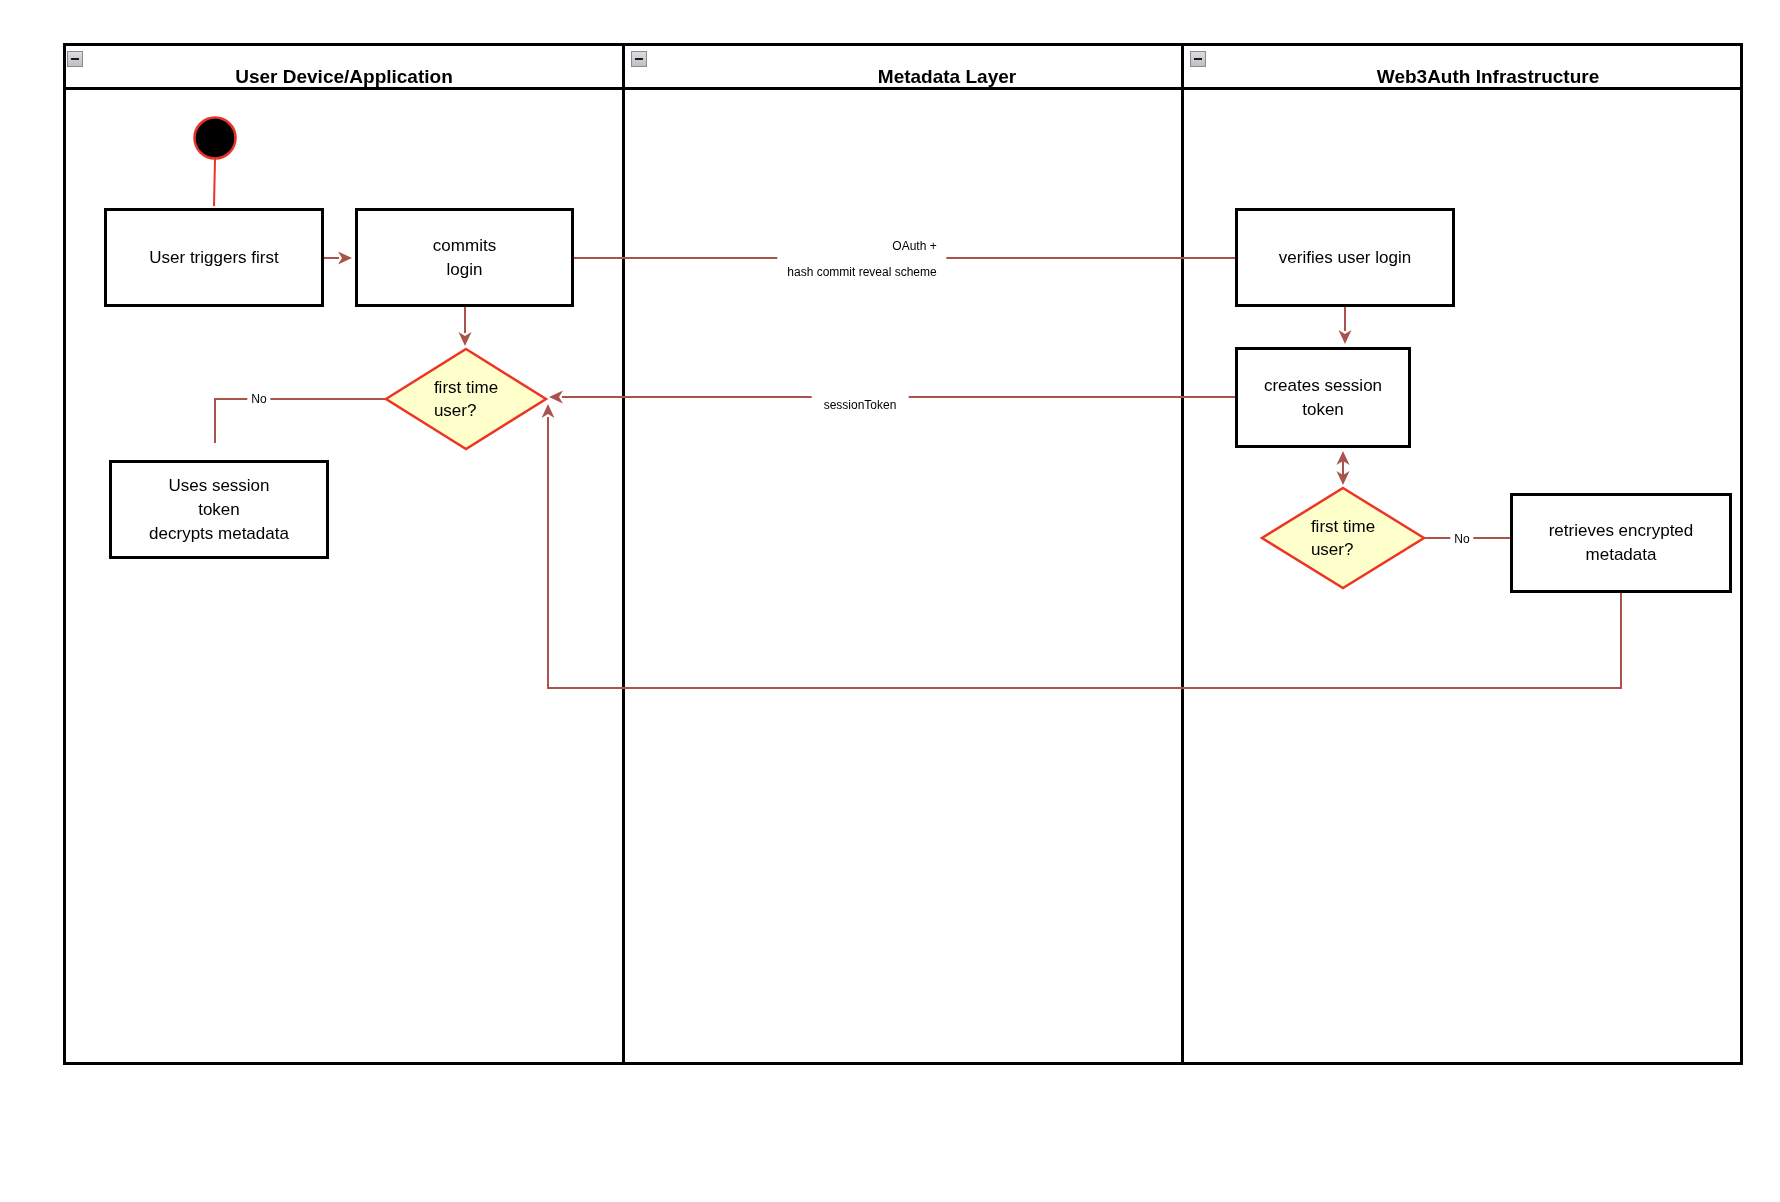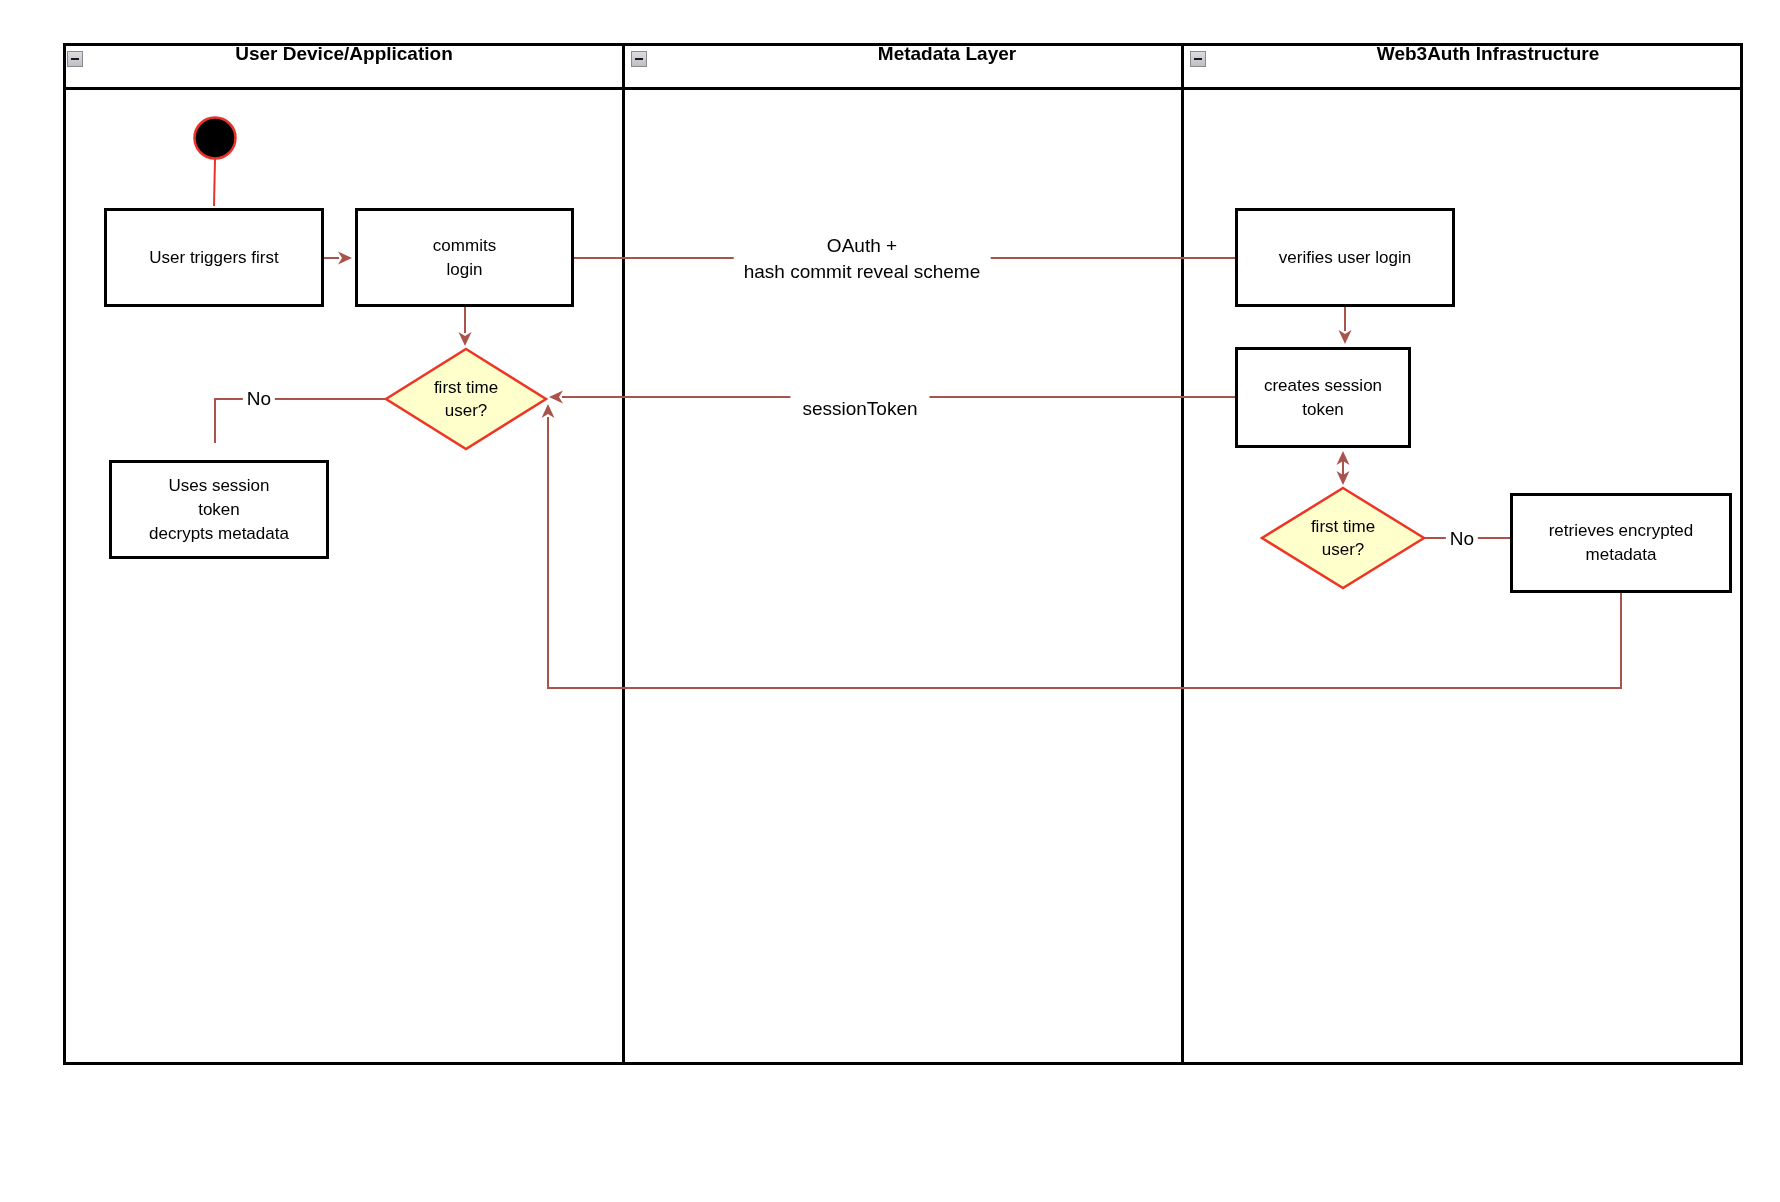--- a/index.html
+++ b/index.html
@@ -11,21 +11,21 @@
   
   .pool{
     position:absolute;left:63px;top:43px;width:1680px;height:1022px;
     border:3px solid var(--frame,#000);box-sizing:border-box;z-index:0;background:#fff;
   }
   .header-underline{position:absolute;left:63px;top:87px;width:1680px;height:3px;background:var(--frame,#000);z-index:0;}
   .lane-sep{position:absolute;top:43px;height:1022px;width:3px;background:var(--frame,#000);z-index:0;}
   .sep-1{left:622px;}
   .sep-2{left:1181px;}
   .lane-title{
-    position:absolute;top:43px;height:45px;display:flex;align-items:flex-start;justify-content:center;
+    position:absolute;top:43px;height:45px;display:flex;align-items:flex-end;justify-content:center;
     font-weight:bold;font-size:19px;z-index:3;
   }
   .lt-1{left:66px;width:556px;}
   .lt-2{left:625px;width:644px;}
   .lt-3{left:1184px;width:608px;}
   .collapse-btn{
     position:absolute;top:51px;width:16px;height:16px;box-sizing:border-box;
     border:1px solid #8a8a8f;background:linear-gradient(#dcdcdf,#bfbfc4);
     display:flex;align-items:center;justify-content:center;z-index:4;cursor:pointer;
   }
@@ -40,25 +40,25 @@
   .diamond{fill:var(--decision-fill,#ffffcc);stroke:var(--decision-border,#ee3524);stroke-width:2.5;stroke-linejoin:miter;}
   
   .node{
     position:absolute;box-sizing:border-box;background:var(--node-fill,#fff);
     border:3px solid var(--node-border,#000);display:flex;align-items:center;justify-content:center;
     font-size:17px;line-height:24px;text-align:center;z-index:2;
   }
   .preline{white-space:pre-line;}
   .diamond-label{
     position:absolute;transform:translate(-50%,-50%);font-size:17px;line-height:23px;
-    text-align:center;z-index:2;white-space:pre-line;
+    z-index:2;white-space:pre-line;
   }
   
   .edge-label{
-    position:absolute;background:#fff;font-size:19px;text-align:center;z-index:3;white-space:pre-line;
+    position:absolute;background:#fff;font-size:12px;text-align:right;z-index:3;white-space:pre-line;
   }
   .lbl-oauth{left:862px;top:259px;transform:translate(-50%,-50%);line-height:26px;padding:1px 10px;}
   .lbl-session{left:860px;top:388px;transform:translateX(-50%);padding:10px 12px 1px 12px;}
   .lbl-no-left{left:259px;top:399px;transform:translate(-50%,-50%);padding:0 4px;}
   .lbl-no-right{left:1462px;top:539px;transform:translate(-50%,-50%);padding:0 4px;}
 </style>
 </head>
 <body>
 
 <div class="canvas">

